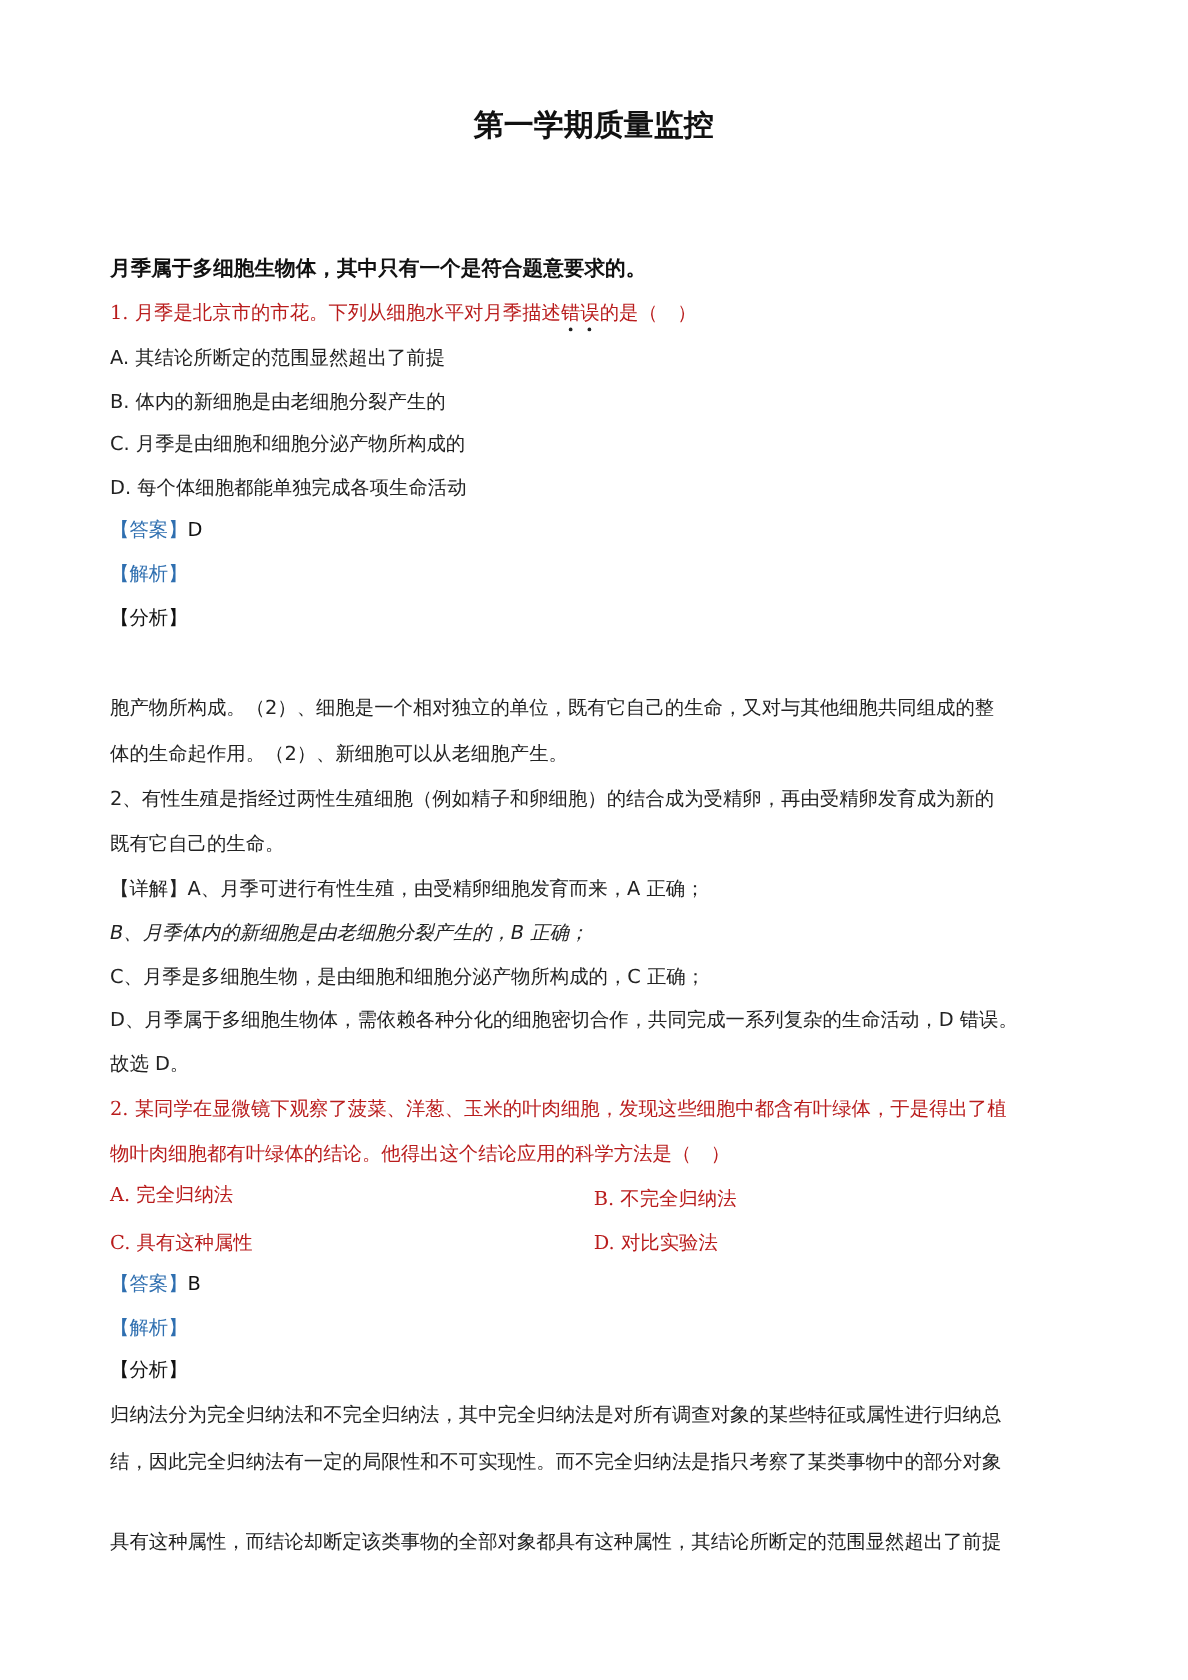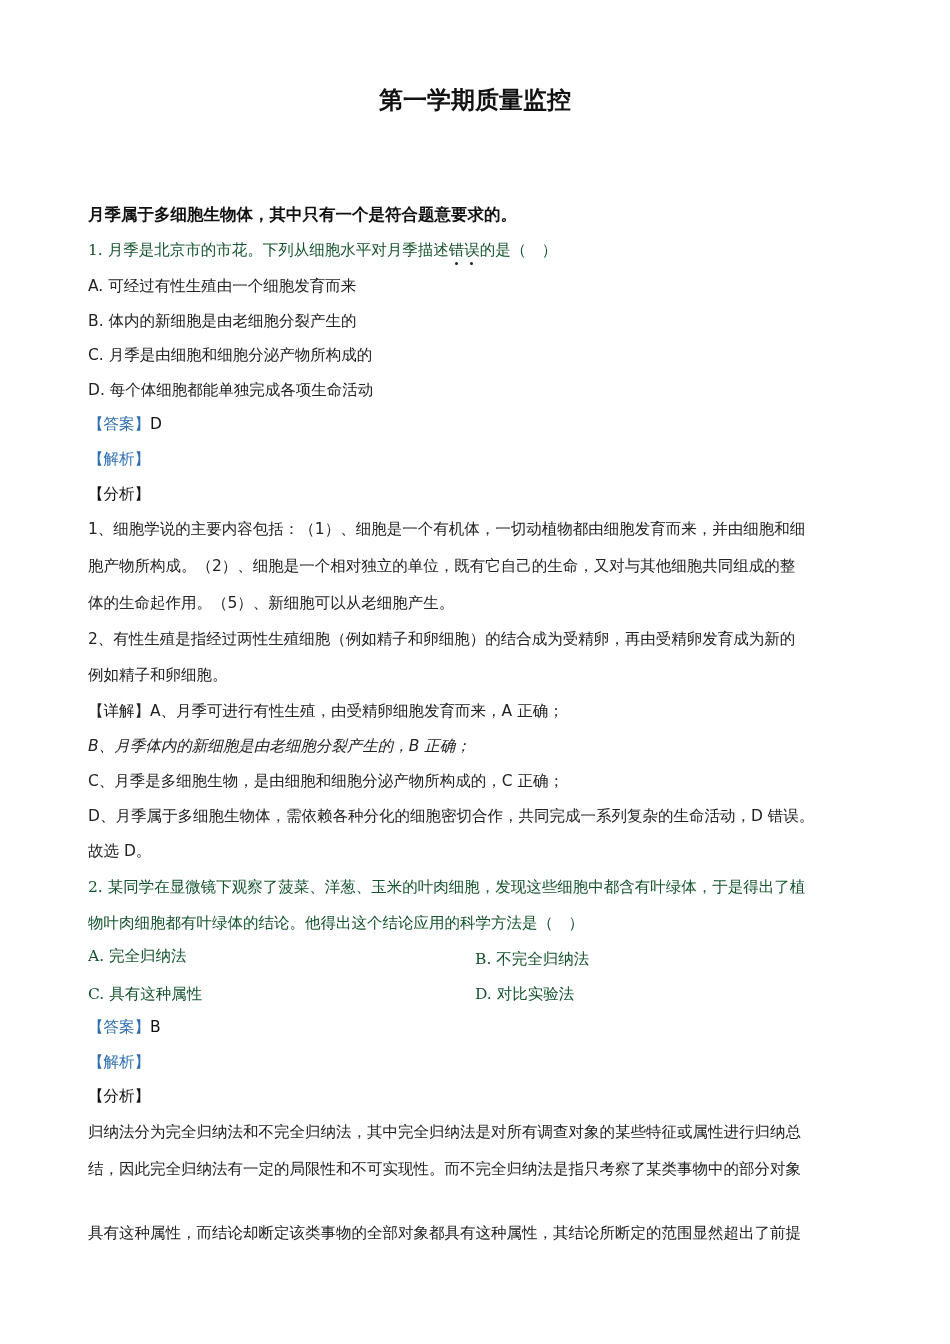--- a/index.html
+++ b/index.html
@@ -2,57 +2,56 @@
 <html><head>
   <meta charset="utf-8">
   <style>
     html, body { margin: 0; padding: 0; background: #ffffff; }
     body { width: 950px; height: 1344px; position: relative; overflow: hidden;
            font-family: "DejaVu Sans", "Liberation Sans", sans-serif; color: #1a1a1a; }
     .page { position: absolute; left: 0; top: 0; width: 950px; height: 1344px; }
     .title { position: absolute; left: 0; width: 950px; text-align: center;
              font-weight: bold; font-size: 24px; color: #111; letter-spacing: 0px; }
     .line { position: absolute; left: 88px; white-space: nowrap; font-size: 15.5px; color: #222; }
-    .serif { font-family: "DejaVu Serif", "Liberation Serif", serif; color: #14532d; font-size: 15.5px; }
+    .serif { font-family: "DejaVu Serif", "Liberation Serif", serif; color: #b91c1c; font-size: 15.5px; }
     .bold-instr { font-weight: bold; font-size: 16.5px; color: #111; }
     .blue { color: #2f6fb0; }
     .dark { color: #111; }
     .emph { position: relative; }
     .emph::after { content: ""; position: absolute; left: 50%; bottom: -6px; width: 3px; height: 3px;
                    margin-left: -1.5px; background: #222; border-radius: 50%; }
     .col2 { position: absolute; left: 475px; }
   </style>
 </head>
 <body>
 
 <div class="page">
 
   <div class="title" style="top:84px;">第一学期质量监控</div>
 
   <div class="line bold-instr" style="top:204px;">月季属于多细胞生物体，其中只有一个是符合题意要求的。</div>
 
   <div class="line serif" style="top:240px;">
     <span>1. 月季是北京市的市花。下列从细胞水平对月季描述</span><span class="emph">错</span><span class="emph">误</span><span>的是（　）</span>
   </div>
-  <div class="line" style="top:276px;">A. 可经过有性生殖由一个细胞发育而来</div>
+  <div class="line" style="top:276px;">A. 其结论所断定的范围显然超出了前提</div>
   <div class="line" style="top:311px;">B. 体内的新细胞是由老细胞分裂产生的</div>
   <div class="line" style="top:345px;">C. 月季是由细胞和细胞分泌产物所构成的</div>
   <div class="line" style="top:380px;">D. 每个体细胞都能单独完成各项生命活动</div>
 
   <div class="line" style="top:414px;">
     <span class="blue">【答案】</span><span class="dark">D</span>
   </div>
   <div class="line blue" style="top:449px;">【解析】</div>
   <div class="line dark" style="top:484px;">【分析】</div>
 
-  <div class="line" style="top:519px;">1、细胞学说的主要内容包括：（1）、细胞是一个有机体，一切动植物都由细胞发育而来，并由细胞和细</div>
   <div class="line" style="top:556px;">胞产物所构成。（2）、细胞是一个相对独立的单位，既有它自己的生命，又对与其他细胞共同组成的整</div>
-  <div class="line" style="top:593px;">体的生命起作用。（5）、新细胞可以从老细胞产生。</div>
+  <div class="line" style="top:593px;">体的生命起作用。（2）、新细胞可以从老细胞产生。</div>
   <div class="line" style="top:629px;">2、有性生殖是指经过两性生殖细胞（例如精子和卵细胞）的结合成为受精卵，再由受精卵发育成为新的</div>
-  <div class="line" style="top:665px;">例如精子和卵细胞。</div>
+  <div class="line" style="top:665px;">既有它自己的生命。</div>
 
   <div class="line" style="top:701px;">【详解】A、月季可进行有性生殖，由受精卵细胞发育而来，A 正确；</div>
   <div class="line" style="top:736px;font-style:italic;">B、月季体内的新细胞是由老细胞分裂产生的，B 正确；</div>
   <div class="line" style="top:771px;">C、月季是多细胞生物，是由细胞和细胞分泌产物所构成的，C 正确；</div>
   <div class="line" style="top:806px;">D、月季属于多细胞生物体，需依赖各种分化的细胞密切合作，共同完成一系列复杂的生命活动，D 错误。</div>
   <div class="line" style="top:841px;">故选 D。</div>
 
   <div class="line serif" style="top:877px;">2. 某同学在显微镜下观察了菠菜、洋葱、玉米的叶肉细胞，发现这些细胞中都含有叶绿体，于是得出了植</div>
   <div class="line serif" style="top:913px;">物叶肉细胞都有叶绿体的结论。他得出这个结论应用的科学方法是（　）</div>
 

